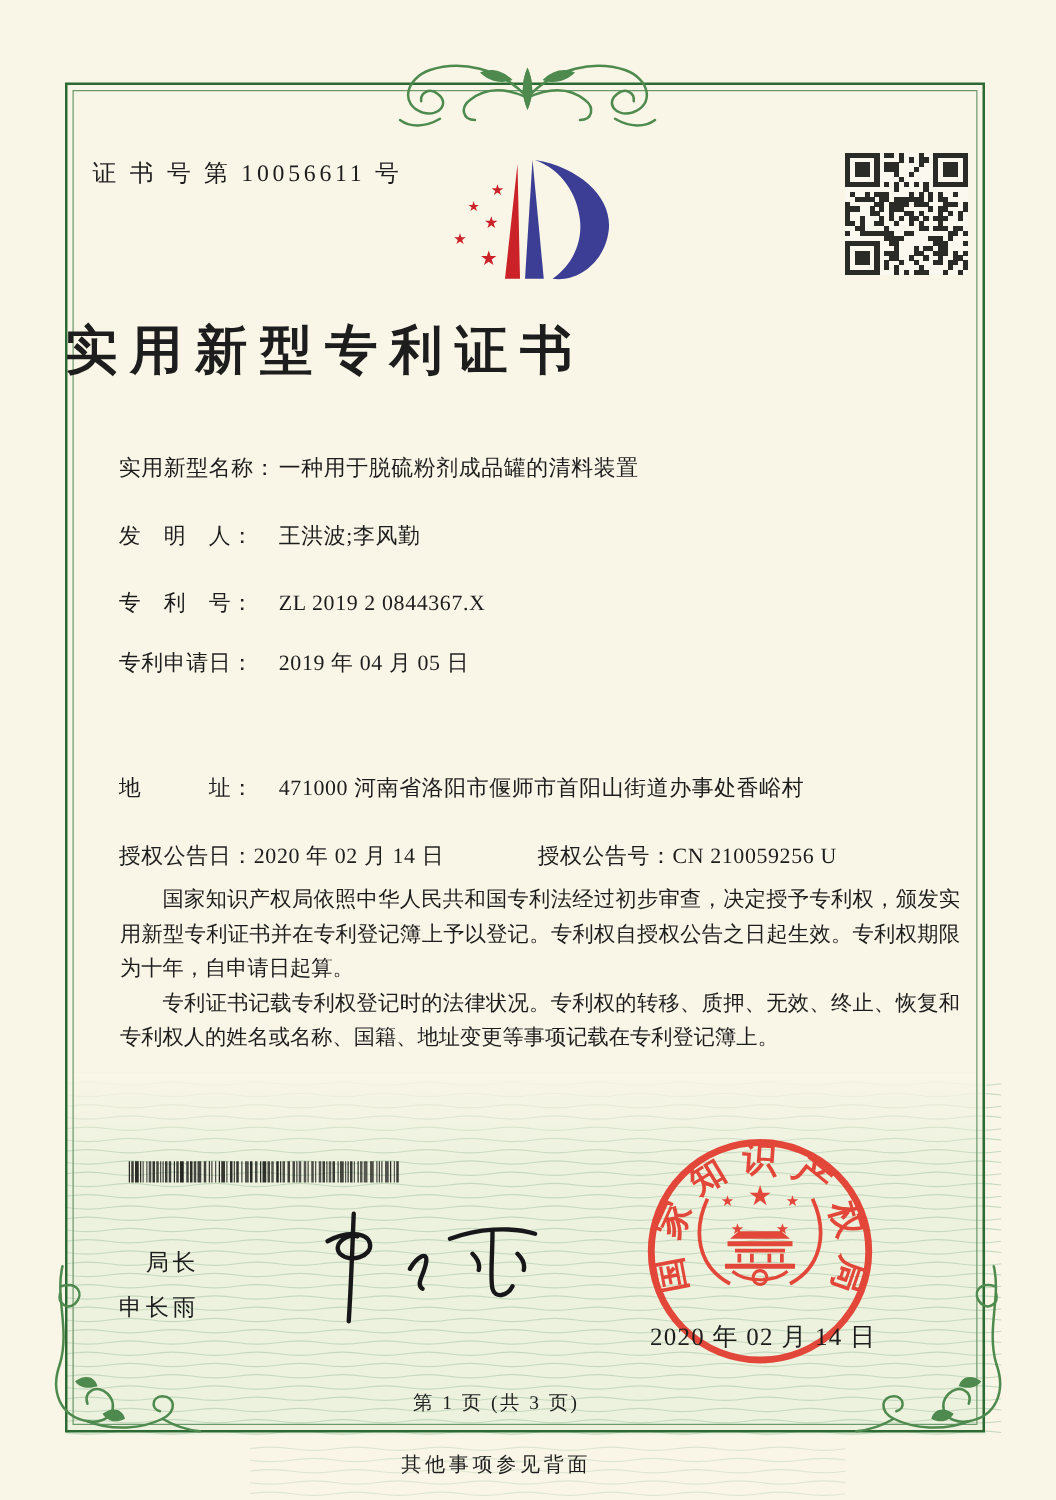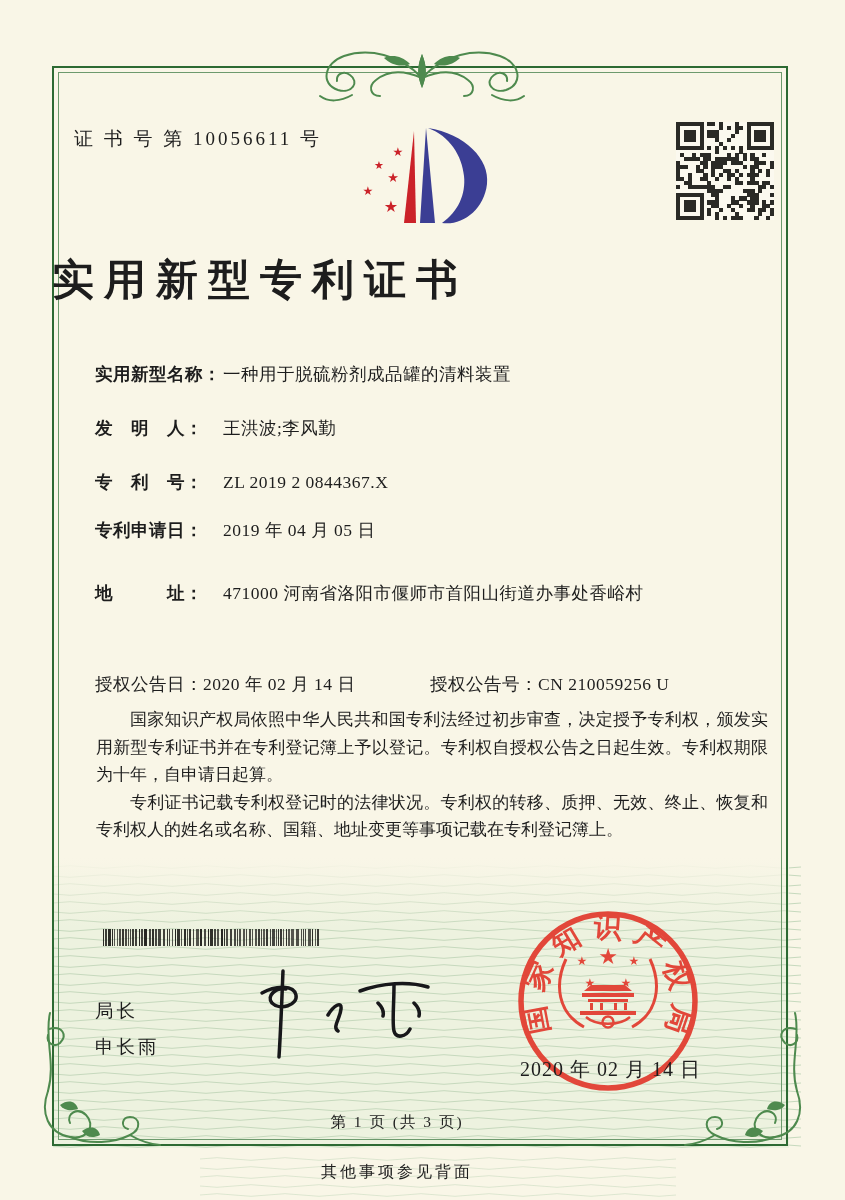--- a/index.html
+++ b/index.html
@@ -17,28 +17,28 @@
     background:linear-gradient(#f9f6e7, rgba(249,246,231,0));}
   
   .frame-outer{left:52px; top:66px; width:732px; height:1076px;
     border:2.5px solid #2d6a33;}
   .frame-inner{left:58px; top:72px; width:722px; height:1066px;
     border:1px solid #6d9a6d;}
   .cert-no{left:74px; top:126px; font-size:19px; letter-spacing:3px; white-space:nowrap;text-align:right;}
   .title{left:52px; top:252px; width:738px; text-align:left;
     font-size:42px; font-weight:700; letter-spacing:10px; white-space:nowrap;}
   .row{left:95px; font-size:17.5px; white-space:nowrap; letter-spacing:.5px;}
-  .row .lbl{display:inline-block; width:128px;font-weight:bold;}
+  .row .lbl{display:inline-block; width:128px;}
   .grant-right{position:absolute; left:335px; top:0;}
   .paras{left:96px; top:706px; width:672px; font-size:17px; line-height:27.5px;
     text-align:justify;}
   .paras p{margin:0; text-indent:2em;}
   .barcode{left:103px; top:929px; width:222px; height:17px; display:flex; align-items:stretch;}
   .barcode span{background:#23231f; display:block; height:100%;}
-  .director{left:95px; top:993px; font-size:18.5px; letter-spacing:3px; line-height:36px;}
+  .director{left:95px; top:993px; font-size:18.5px; letter-spacing:3px; line-height:36px;text-align:right;}
   .seal-date{left:520px; top:1056px; font-size:20px; letter-spacing:1px; white-space:nowrap;}
   .page-indicator{left:0; top:1112px; width:794px; text-align:center; font-size:15.5px; letter-spacing:2px;}
   .back-note{left:0; top:1162px; width:794px; text-align:center; font-size:16px; letter-spacing:3px;}
   svg{display:block; overflow:visible;}
   .mirror{transform:scaleX(-1);}
 </style>
 </head>
 <body>
 
 <div class="page">
@@ -432,21 +432,21 @@
   </div>
   <div class="abs row" style="top:416px">
     <span class="lbl">发　明　人：</span><span>王洪波;李风勤</span>
   </div>
   <div class="abs row" style="top:470px">
     <span class="lbl">专　利　号：</span><span>ZL 2019 2 0844367.X</span>
   </div>
   <div class="abs row" style="top:518px">
     <span class="lbl">专利申请日：</span><span>2019 年 04 月 05 日</span>
   </div>
-  <div class="abs row" style="top:581px">
+  <div class="abs row" style="top:618px">
     <span class="lbl">地　　　址：</span><span>471000 河南省洛阳市偃师市首阳山街道办事处香峪村</span>
   </div>
 
   <div class="abs row" style="top:672px">
     <span>授权公告日：</span><span>2020 年 02 月 14 日</span>
     <span class="grant-right">
       <span>授权公告号：</span><span>CN 210059256 U</span>
     </span>
   </div>
 

